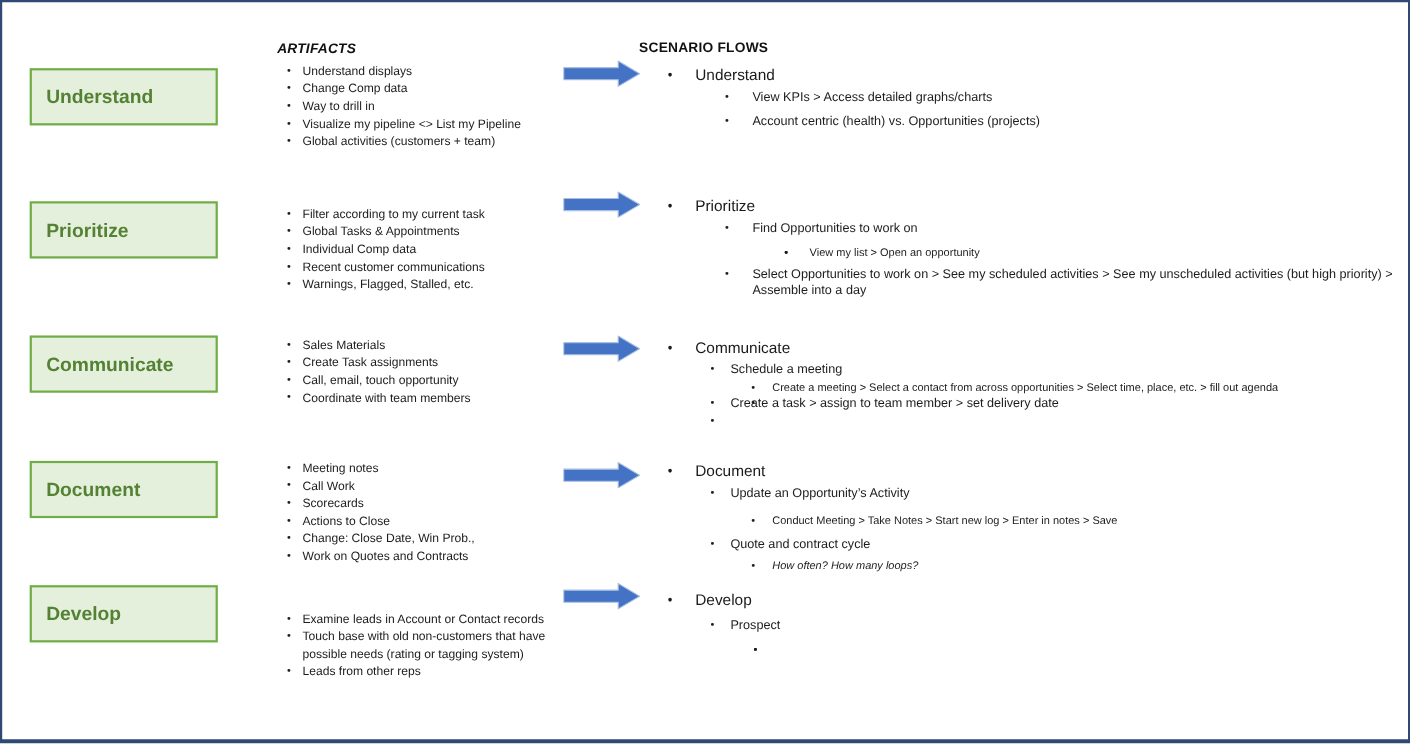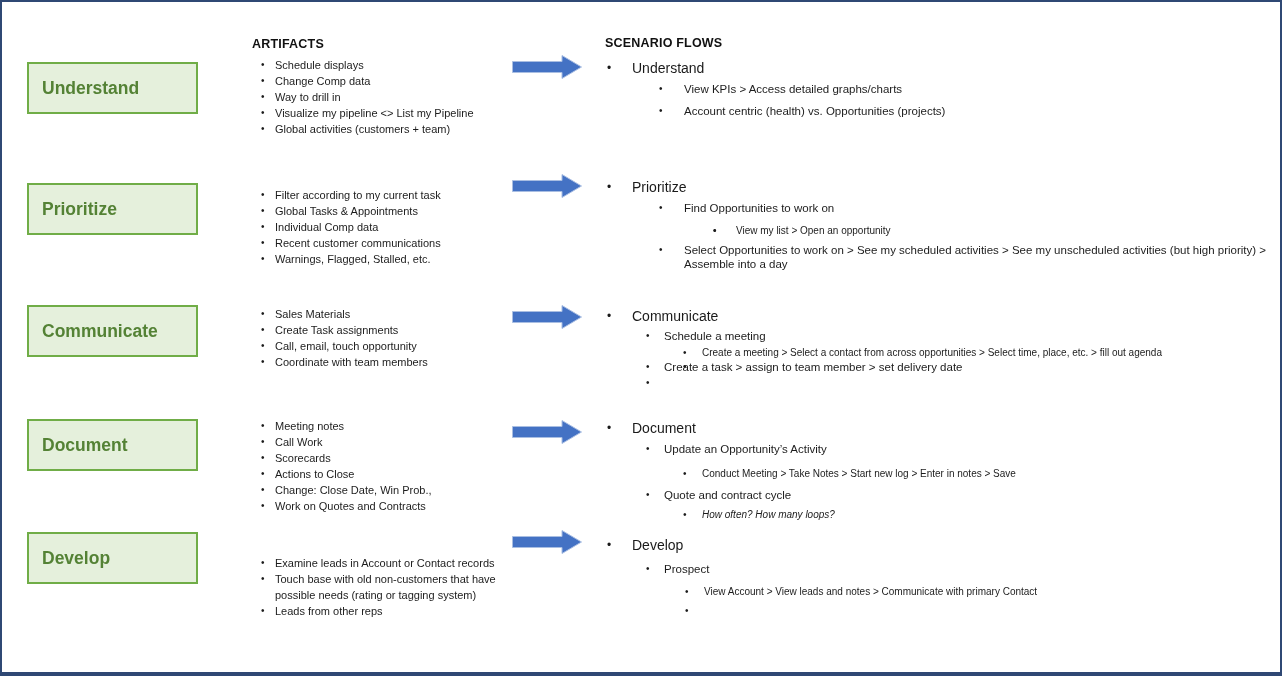--- a/index.html
+++ b/index.html
@@ -7,22 +7,22 @@
     --arrow-fill:#4472C4; --arrow-edge:#A9BEE2; --ink:#1c1c1c;
   }
   *{margin:0;padding:0;box-sizing:border-box;}
   html,body{background:#fff;}
   body{font-family:"Liberation Sans", sans-serif; color:var(--ink);}
   .frame{
     position:relative; width:1282px; height:676px; background:#fff;
     border:2px solid var(--frame); border-bottom-width:4px; overflow:hidden;
   }
   .col-header{position:absolute; font-weight:bold; font-size:12.5px; letter-spacing:.2px; color:#111;}
-  .artifacts-header{left:250px; top:35px;}
-  .flows-header{left:603px; top:34px;}
+  .artifacts-header{left:250px; top:35px;font-style:italic;}
+  .flows-header{left:579px; top:34px;}
 
   .stagebox{
     position:absolute; left:25px; width:171px; height:52px;
     background:var(--box-fill); border:2px solid var(--box-border);
     display:flex; align-items:center; padding-left:13px;
   }
   .stagebox span{font-size:17.5px; font-weight:bold; color:var(--box-text);}
 
   .artlist{position:absolute; left:258px; width:272px;}
   .aitem{position:relative; padding-left:15px; font-size:11px; line-height:16px;}
@@ -43,21 +43,21 @@
 <body>
 
 <div class="frame">
   <div class="col-header artifacts-header">ARTIFACTS</div>
   <div class="col-header flows-header">SCENARIO FLOWS</div>
   <div id="stages">
       <div class="stagebox" style="top: 60px;">
         <span>Understand</span>
       </div>
       <div class="artlist" style="top: 55px;">
-        <div class="aitem"><span class="b">•</span><span>Schedule displays</span></div>
+        <div class="aitem"><span class="b">•</span><span>Understand displays</span></div>
         <div class="aitem"><span class="b">•</span><span>Change Comp data</span></div>
         <div class="aitem"><span class="b">•</span><span>Way to drill in</span></div>
         <div class="aitem"><span class="b">•</span><span>Visualize my pipeline &lt;&gt; List my Pipeline</span></div>
         <div class="aitem"><span class="b">•</span><span>Global activities (customers + team)</span></div>
       </div>
       <svg class="arrow" viewBox="0 0 70 24" style="top: 53px;">
         <polygon points="0.5,6.5 50,6.5 50,0.5 69.5,12 50,23.5 50,17.5 0.5,17.5" fill="var(--arrow-fill)" stroke="var(--arrow-edge)" stroke-width="1"></polygon>
       </svg>
       <div class="flow" style="top: 57px;">
         <div class="fitem lvl1"><span class="b">•</span><span>Understand</span></div>
@@ -132,17 +132,17 @@
         <div class="aitem"><span class="b">•</span><span>Examine leads in Account or Contact records</span></div>
         <div class="aitem"><span class="b">•</span><span>Touch base with old non-customers that have possible needs (rating or tagging system)</span></div>
         <div class="aitem"><span class="b">•</span><span>Leads from other reps</span></div>
       </div>
       <svg class="arrow" viewBox="0 0 70 24" style="top: 528px;">
         <polygon points="0.5,6.5 50,6.5 50,0.5 69.5,12 50,23.5 50,17.5 0.5,17.5" fill="var(--arrow-fill)" stroke="var(--arrow-edge)" stroke-width="1"></polygon>
       </svg>
       <div class="flow" style="top: 534px;">
         <div class="fitem lvl1"><span class="b">•</span><span>Develop</span></div>
         <div class="fitem lvl2" style="padding-left: 59px; margin-top: 8px;"><span class="b" style="left: 41px;">•</span><span>Prospect</span></div>
-        <div class="fitem lvl3" style="padding-left: 99px; margin-top: 9px;"><span class="b" style="left: 80px;">•</span><span>View Account &gt; View leads and notes &gt; Communicate with primary Contact</span></div>
+        <div class="fitem lvl3" style="padding-left: 99px; margin-top: 9px;"><span class="b" style="left: 80px;">•</span></div>
         <div class="fitem lvl3" style="padding-left: 99px; margin-top: 6px;"><span class="b" style="left: 80px;">•</span></div>
       </div>
     </div>
 </div>
 
 </body></html>

